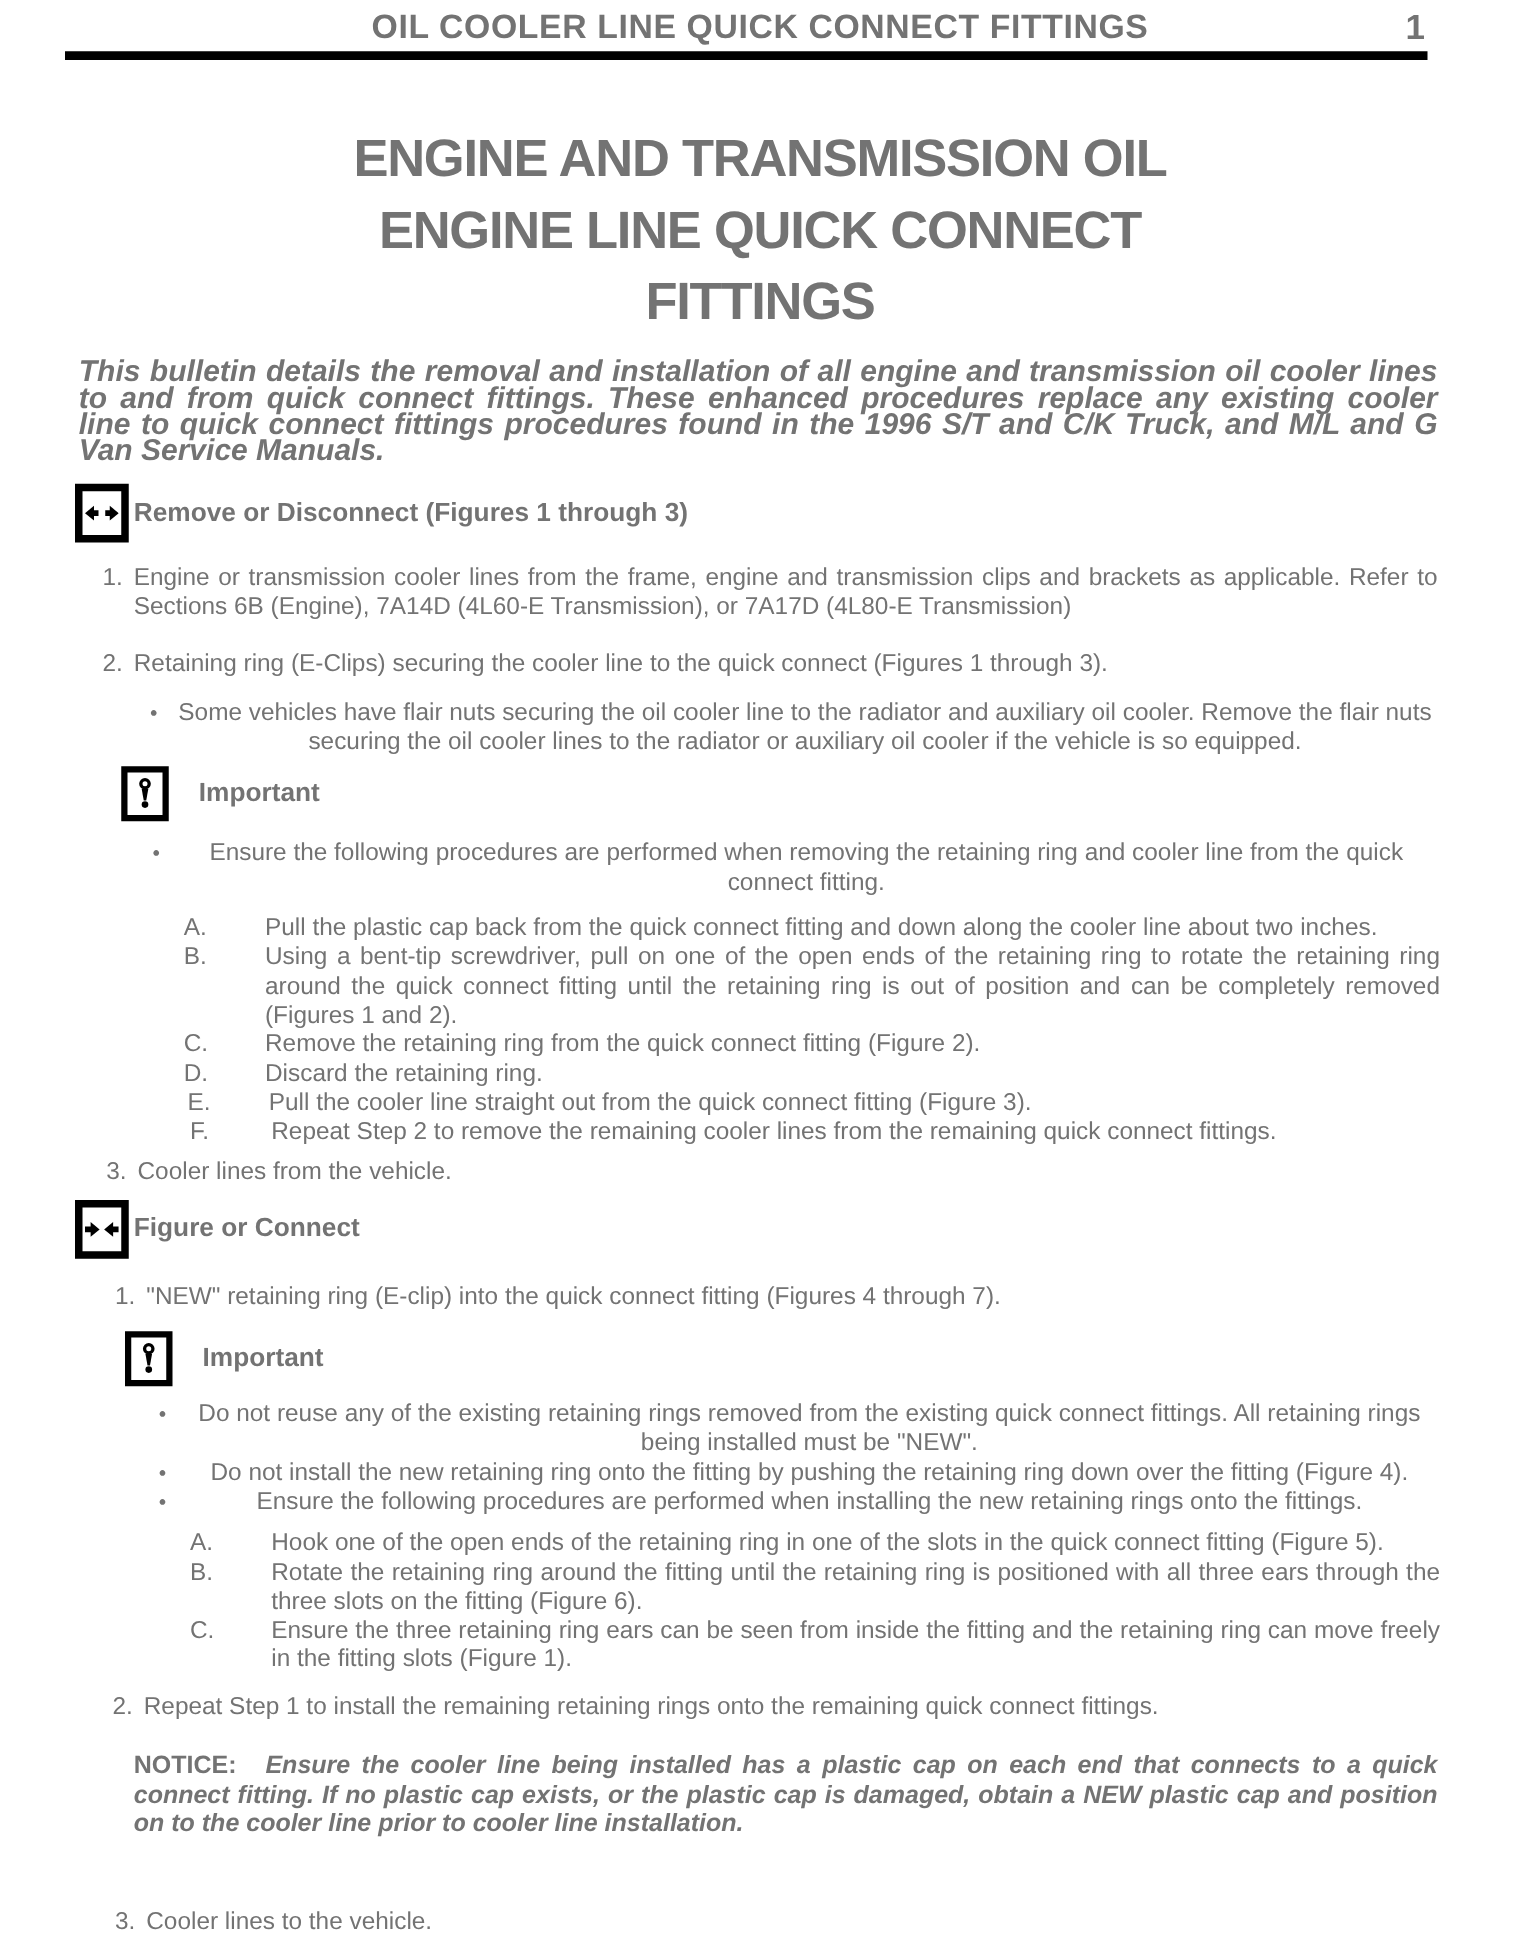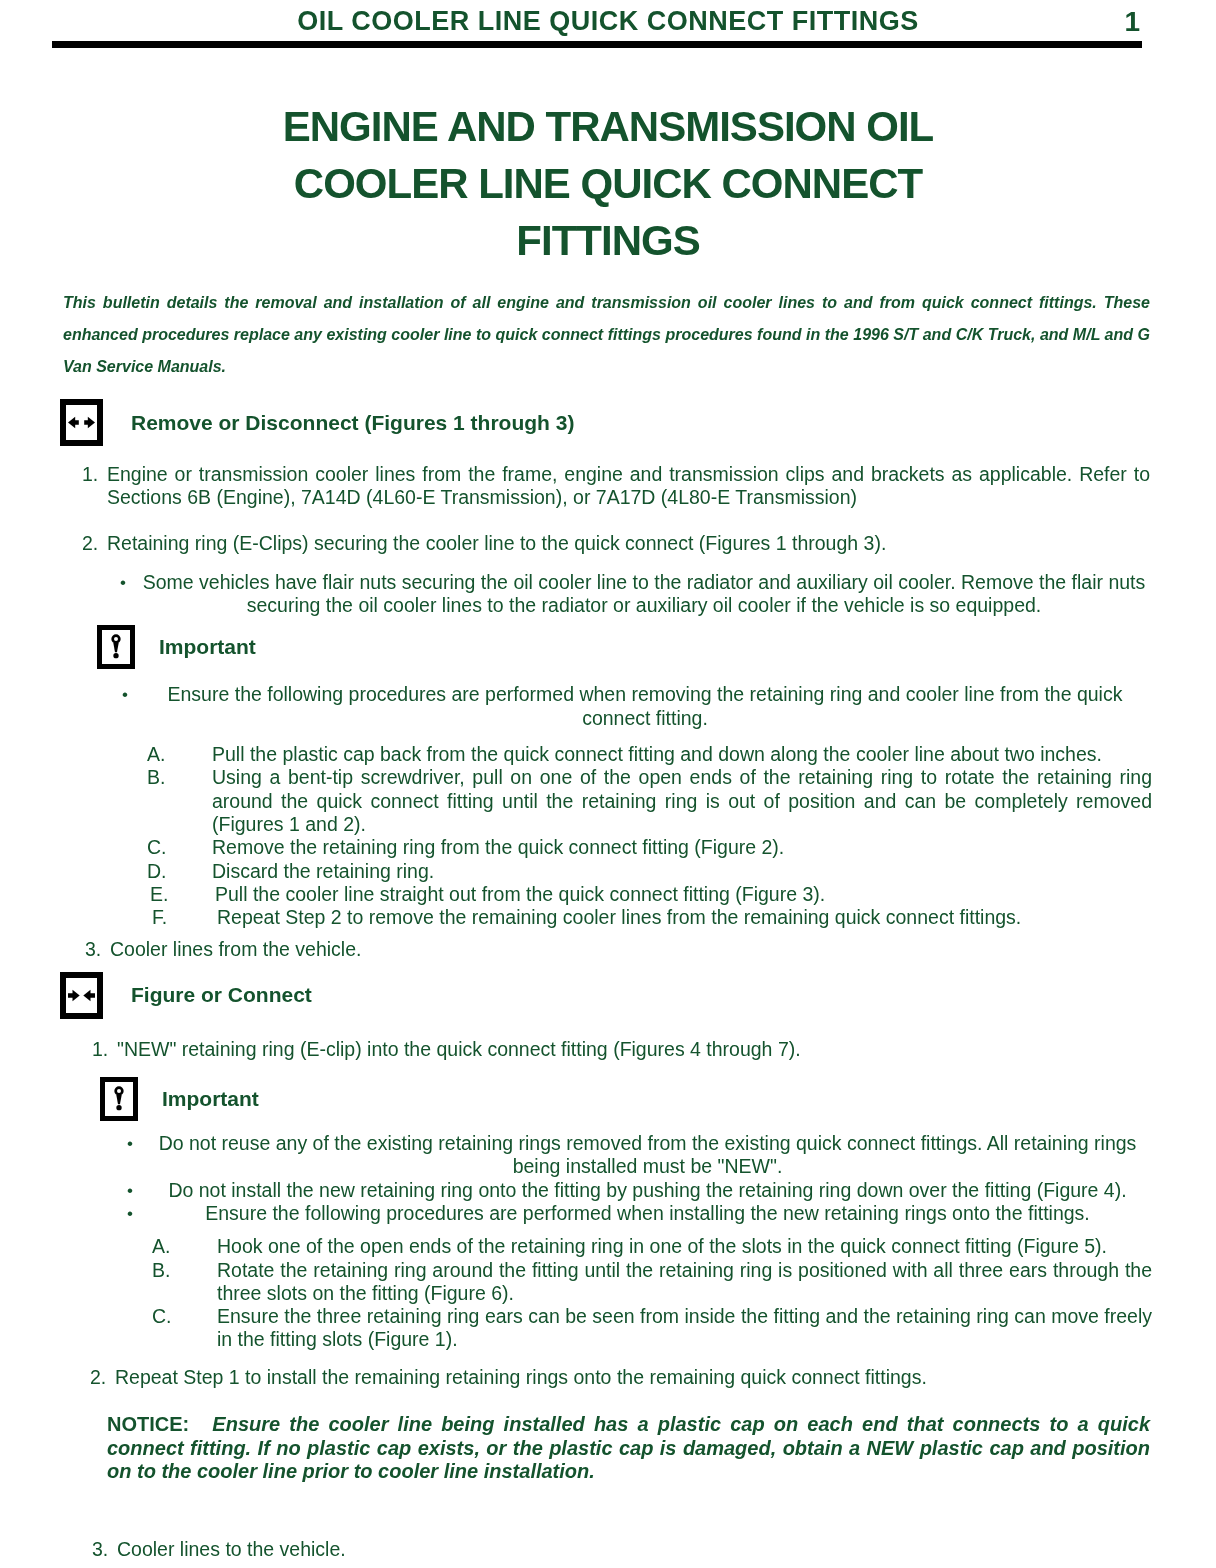--- a/index.html
+++ b/index.html
@@ -1,17 +1,17 @@
 <!DOCTYPE html>
 <html><head>
 <meta charset="utf-8">
 <style>
   html,body{margin:0;padding:0;background:#9a9a9a;}
   .page{
-    width:1216px;height:1568px;background:#ffffff;color:#14532d;
+    width:1216px;height:1568px;background:#ffffff;color:#737373;
     font-family:"Liberation Sans","DejaVu Sans",sans-serif;
     position:relative;overflow:hidden;
   }
   
   .header-row{position:relative;padding-top:6px;height:32px;}
   .header-title{
     text-align:center;font-weight:bold;font-size:27px;letter-spacing:.5px;
     width:100%;
   }
   .page-num{
@@ -19,32 +19,32 @@
   }
   .rule{margin:3px 74px 0 52px;height:7px;background:#000;}
   
   .doc-title{
     margin:50px 40px 0 40px;text-align:center;font-weight:bold;
     font-size:42px;line-height:57px;letter-spacing:-1px;
   }
   
   .intro{
     margin:18px 66px 0 63px;font-weight:bold;font-style:italic;
-    font-size:16px;line-height:32px;text-align:justify;
+    font-size:24px;line-height:21px;text-align:justify;
   }
   
   .body-txt{font-size:19.5px;line-height:23.3px;}
   .just{text-align:justify;}
   
   .sect-row{display:flex;align-items:center;}
   .icon-box{
     width:31px;height:35px;border:6px solid #000;background:#fff;
     display:flex;align-items:center;justify-content:center;flex:0 0 auto;
   }
-  .sect-label{font-weight:bold;font-size:21px;margin-left:28px;}
+  .sect-label{font-weight:bold;font-size:21px;margin-left:4px;}
   
   .step{display:flex;margin-right:66px;}
   .step .num{flex:0 0 25px;}
   .step .txt{flex:1;}
   
   .brow{display:flex;margin-right:66px;}
   .brow .dot{flex:0 0 18px;font-size:17px;line-height:23.3px;}
   .brow .txt{flex:1;text-align:center;}
   
   .sub{display:flex;margin-right:64px;}
@@ -64,21 +64,21 @@
 <div class="page">
 
   <div class="header-row">
     <div class="header-title">OIL COOLER LINE QUICK CONNECT FITTINGS</div>
     <div class="page-num">1</div>
   </div>
   <div class="rule"></div>
 
   <div class="doc-title">
     <div>ENGINE AND TRANSMISSION OIL</div>
-    <div>COOLER LINE QUICK CONNECT</div>
+    <div>ENGINE LINE QUICK CONNECT</div>
     <div>FITTINGS</div>
   </div>
 
   <p class="intro">This bulletin details the removal and installation of all engine and transmission oil cooler lines to and from quick connect fittings. These enhanced procedures replace any existing cooler line to quick connect fittings procedures found in the 1996 S/T and C/K Truck, and M/L and G Van Service Manuals.</p>
 
   <div class="sect-row" style="margin:16px 0 0 60px;">
     <span class="icon-box">
       <svg width="27" height="15" viewBox="0 0 30 16">
         <path d="M12 8 H7 M18 8 H23" stroke="#000" stroke-width="5"></path>
         <polygon points="8,1.5 0,8 8,14.5" fill="#000"></polygon>

